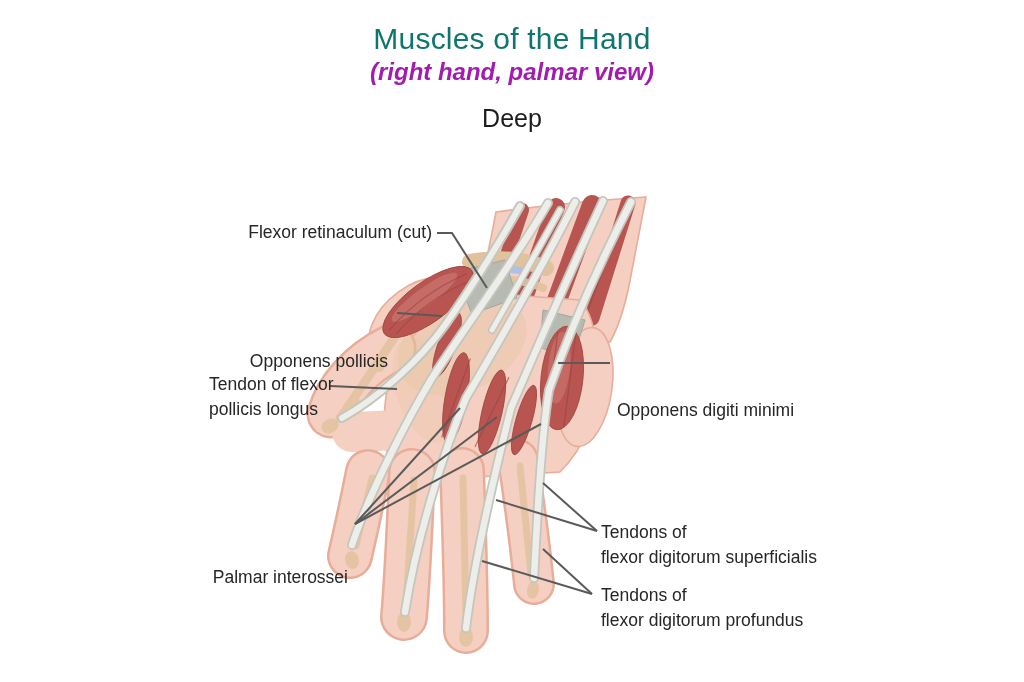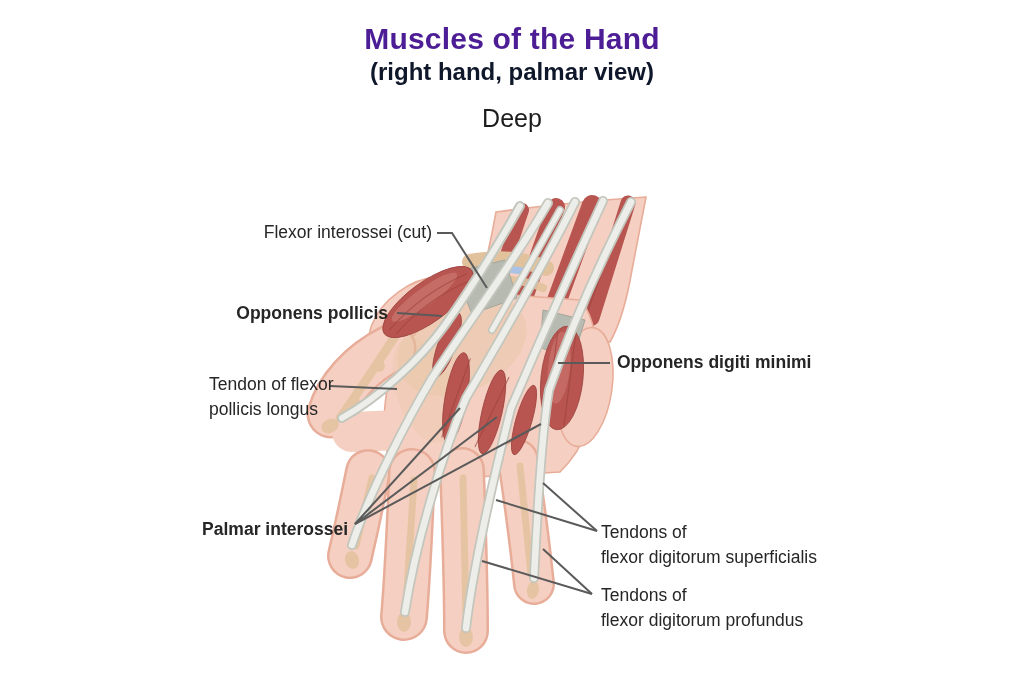--- a/index.html
+++ b/index.html
@@ -6,27 +6,27 @@
     --background:#ffffff; --skin:#f5cfc1; --skin-edge:#e8ad99;
     --muscle:#b85550; --muscle-dark:#9c423e; --muscle-highlight:#d4837c;
     --tendon:#edeee9; --tendon-edge:#c3c6bd; --bone:#e2c29c;
     --retinaculum-gray:#b7bab0; --ligament-blue:#a9c2e6;
     --leader-line:#5a5a5a; --text:#222222;
   }
   html,body{margin:0;padding:0;}
   body{background:var(--background);font-family:"Liberation Sans",sans-serif;}
   .page{position:relative;width:1024px;height:682px;background:var(--background);overflow:hidden;}
   .title{position:absolute;left:0;top:22px;width:100%;text-align:center;
-         font-size:30px;font-weight:700;letter-spacing:.2px;color:#4c1d95;}
+         font-size:30px;font-weight:400;letter-spacing:.2px;color:#0f766e;}
   .subtitle{position:absolute;left:0;top:58px;width:100%;text-align:center;
-         font-size:24px;font-weight:600;color:#0f172a;}
+         font-size:24px;font-weight:600;font-style:italic;color:#a21caf;}
   .depth{position:absolute;left:0;top:104px;width:100%;text-align:center;
          font-size:25px;font-weight:500;color:#1c1c1c;}
   .lbl{position:absolute;font-size:17.5px;line-height:1.42;color:#262626;white-space:pre-line;}
-  .bold{font-weight:700;}
+  .bold{font-weight:400;margin-top:48px;}
   #lbl-fr  {top:220px;left:150px;width:282px;text-align:right;}
   #lbl-op  {top:301px;left:150px;width:238px;text-align:right;}
   #lbl-tfpl{top:372px;left:173px;text-align:left;margin-left:36px;}
   #lbl-pi  {top:517px;left:150px;width:198px;text-align:right;}
   #lbl-odm {top:350px;left:617px;}
   #lbl-tfds{top:520px;left:601px;}
   #lbl-tfdp{top:583px;left:601px;}
   svg.art{position:absolute;left:0;top:0;}
   .skin{fill:var(--skin);stroke:var(--skin-edge);stroke-width:1.6;}
   .skinline{stroke:var(--skin);fill:none;stroke-linecap:round;}
@@ -176,21 +176,21 @@
       <line class="leader" x1="355" y1="524" x2="460" y2="408"></line>
       <line class="leader" x1="355" y1="524" x2="497" y2="417"></line>
       <line class="leader" x1="355" y1="524" x2="541" y2="424"></line>
       <line class="leader" x1="597" y1="531" x2="543" y2="483"></line>
       <line class="leader" x1="597" y1="531" x2="496" y2="500"></line>
       <line class="leader" x1="592" y1="594" x2="543" y2="549"></line>
       <line class="leader" x1="592" y1="594" x2="482" y2="561"></line>
     </g>
   </svg>
 
-  <div class="lbl" id="lbl-fr">Flexor interossei (cut)</div>
+  <div class="lbl" id="lbl-fr">Flexor retinaculum (cut)</div>
   <div class="lbl bold" id="lbl-op">Opponens pollicis</div>
   <div class="lbl" id="lbl-tfpl">Tendon of flexor
 pollicis longus</div>
   <div class="lbl bold" id="lbl-odm">Opponens digiti minimi</div>
   <div class="lbl bold" id="lbl-pi">Palmar interossei</div>
   <div class="lbl" id="lbl-tfds">Tendons of
 flexor digitorum superficialis</div>
   <div class="lbl" id="lbl-tfdp">Tendons of
 flexor digitorum profundus</div>
 </div>

